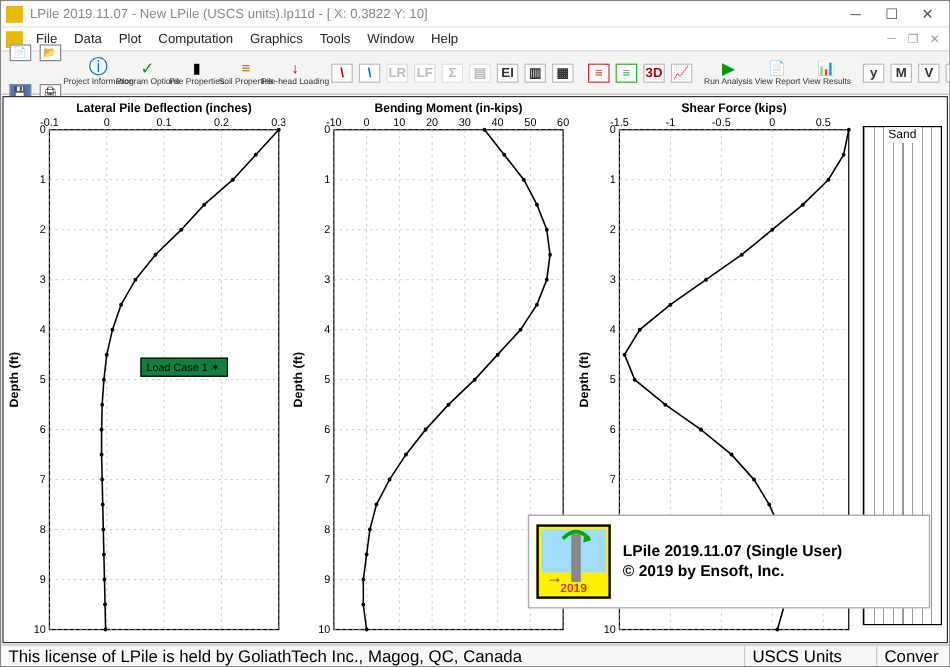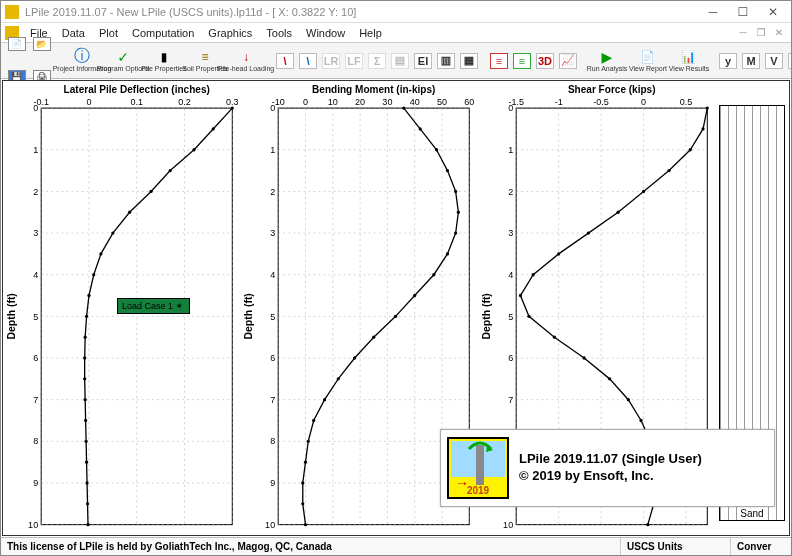--- a/index.html
+++ b/index.html
@@ -22,32 +22,32 @@
   .tb-sep { width: 1px; height: 28px; background: #ccc; margin: 0 3px; }
   .tb-tall { flex-direction: column; min-width: 40px; }
   .glyph { font-family: Arial; font-weight: bold; font-size: 11px; color: #333; border: 1px solid #bbb; width: 18px; height: 16px; display: flex; align-items: center; justify-content: center; background: #fff; }
   .glyph.dim { color: #bbb; border-color: #ddd; }
   .icon-stack { display:flex; flex-direction:column; gap:1px; }
   .icon-box { width:18px; height:14px; border:1px solid #888; background:#fff; display:flex; align-items:center; justify-content:center; font-size:9px; }
   .content { flex: 1; position: relative; background: #fff; overflow: hidden; border: 1px solid #333; margin: 1px; }
   .charts { display: flex; height: 100%; padding: 2px 4px; gap: 6px; }
   .chart-col { flex: 1; position: relative; text-align: center; }
   .soil-col { width: 66px; display: flex; flex-direction: column; }
-  .soil-box { border: 1px solid #000; flex: 1; margin-top: 22px; margin-bottom: 12px; position: relative; display:flex; align-items:flex-end; justify-content:center; background: repeating-linear-gradient(90deg, #999 0, #999 1px, #fff 1px, #fff 8px); }
+  .soil-box { border: 1px solid #000; flex: 1; margin-top: 22px; margin-bottom: 12px; position: relative; display:flex; align-items:flex-start; justify-content:center; background: repeating-linear-gradient(90deg, #999 0, #999 1px, #fff 1px, #fff 8px); }
   .soil-lbl { font-size: 10px; background: #fff; padding: 1px 3px; border: none; }
   .legend-box { position: absolute; border: 1px solid #000; background: #15803d; font-size: 9px; padding: 2px 4px; }
   .about-box { position: absolute; right: 14px; bottom: 28px; width: 335px; height: 78px; background: #fff; border: 1px solid #aaa; display: flex; align-items: center; padding: 6px; gap: 10px; box-shadow: 0 0 2px rgba(0,0,0,.2); z-index: 5;}
   .about-logo { width: 62px; height: 62px; background: #fff200; border: 2px solid #000; position: relative; }
   .about-logo .sky { position: absolute; top: 2px; left: 2px; right: 2px; height: 36px; background: #9fdcff; }
   .about-logo .pile { position: absolute; left: 27px; top: 6px; width: 8px; height: 40px; background: #888; }
   .about-logo .arrow-red { position: absolute; left: 6px; top: 34px; color: #d00; font-size: 14px; font-weight: bold; }
   .about-logo .arrow-green { position: absolute; left: 18px; top: 2px; width: 26px; height: 18px; }
   .about-logo .yr { position: absolute; bottom: 1px; left: 0; right: 0; text-align: center; font-weight: bold; font-size: 10px; color: #c2410c; }
   .about-text { font-size: 13px; font-weight: bold; line-height: 1.3; }
-  .statusbar { height: 18px; border-top: 1px solid #bbb; display: flex; align-items: center; font-size: 10px; background: #f8f8f8; font-weight: bold; }
+  .statusbar { height: 18px; border-top: 1px solid #bbb; display: flex; align-items: center; font-size: 14px; background: #f8f8f8; }
   .sb-cell { padding: 0 6px; border-right: 1px solid #ccc; height: 100%; display: flex; align-items: center; }
   .chart-svg { width: 100%; height: 100%; }
   .axis-title-top { font-size: 10px; font-weight: bold; text-anchor: middle; }
   .axis-title-left { font-size: 10px; font-weight: bold; text-anchor: middle; }
   .tick-lbl { font-size: 9px; }
 </style>
 </head>
 <body>
 
 <div class="titlebar">

